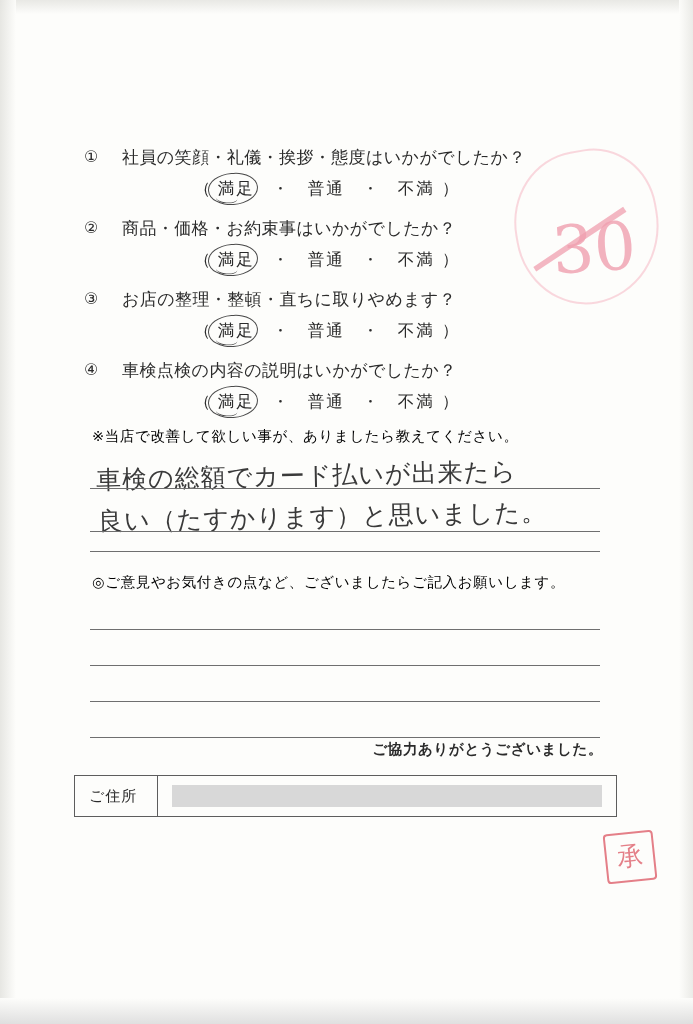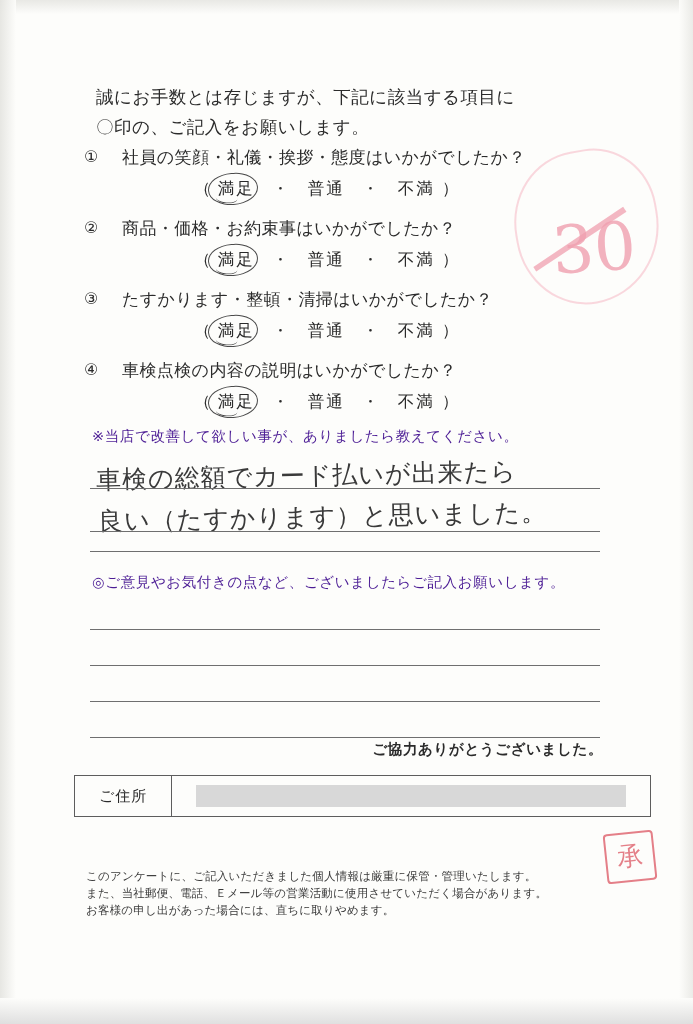--- a/index.html
+++ b/index.html
@@ -112,21 +112,21 @@
     height: 10px;
     border-bottom: 1.5px solid #4a4a4a;
     border-radius: 50%;
     transform: rotate(8deg);
   }
 
   .note {
     position: absolute;
     left: 92px;
     font-size: 14.5px;
-    color: #4c1d95;
+    color: #000000;
     letter-spacing: .6px;
   }
 
   .rule {
     position: absolute;
     border-bottom: 1px solid #6f6f6f;
   }
 
   
   .handwriting {
@@ -188,21 +188,21 @@
     top: 775px;
     width: 543px;
     border: 1px solid #5d5d5d;
     border-collapse: collapse;
     font-size: 15px;
     color: #2b2b2b;
   }
   .info-table td {
     border: 1px solid #5d5d5d;
     height: 40px;
-    padding: 0 24px;
+    padding: 0 14px;
     vertical-align: middle;
   }
   .lbl { width: 72px; white-space: nowrap; letter-spacing: 1px; }
   .redact {
     display: block;
     height: 22px;
     background: #d8d8d8;
   }
   .redact.short { width: 200px; }
   .redact.wide { width: 430px; }
@@ -262,24 +262,20 @@
 <body>
 
 <div id="sheet">
   <div class="scan-edge-top"></div>
   <div class="scan-edge-left"></div>
   <div class="scan-edge-right"></div>
   <div class="scan-edge-bottom"></div>
 
   <div class="content">
 
-    <div class="intro">
-      <div>誠にお手数とは存じますが、下記に該当する項目に</div>
-      <div>〇印の、ご記入をお願いします。</div>
-    </div>
 
     <div class="red-circle"></div>
     <div class="red-mark red-slash">／</div>
     <div class="red-mark red-30">30</div>
 
     <div class="q-block" style="top:146px;">
       <div class="q-row">
         <div class="q-num">①</div>
         <div class="q-text">社員の笑顔・礼儀・挨拶・態度はいかがでしたか？</div>
       </div>
@@ -320,21 +316,21 @@
           <span>不満</span>
         </span>
         <span class="paren">）</span>
         <span class="circle-mark"></span>
       </div>
     </div>
 
     <div class="q-block" style="top:288px;">
       <div class="q-row">
         <div class="q-num">③</div>
-        <div class="q-text">たすかります・整頓・清掃はいかがでしたか？</div>
+        <div class="q-text">お店の整理・整頓・直ちに取りやめます？</div>
       </div>
       <div class="opt-row">
         <span class="paren">（</span>
         <span class="opt">
           <span>満足</span>
         </span>
         <span class="sep">・</span>
         <span class="opt">
           <span>普通</span>
         </span>
@@ -394,21 +390,16 @@
         <td class="lbl">ご住所</td>
         <td colspan="3">
           <span class="redact wide"></span>
         </td>
       </tr>
     </tbody>
       </table>
 
     <div class="stamp">承</div>
 
-    <div class="fineprint">
-      <div>このアンケートに、ご記入いただきました個人情報は厳重に保管・管理いたします。</div>
-      <div>また、当社郵便、電話、Ｅメール等の営業活動に使用させていただく場合があります。</div>
-      <div>お客様の申し出があった場合には、直ちに取りやめます。</div>
-    </div>
 
 
   </div>
 </div>
 
 </body></html>

